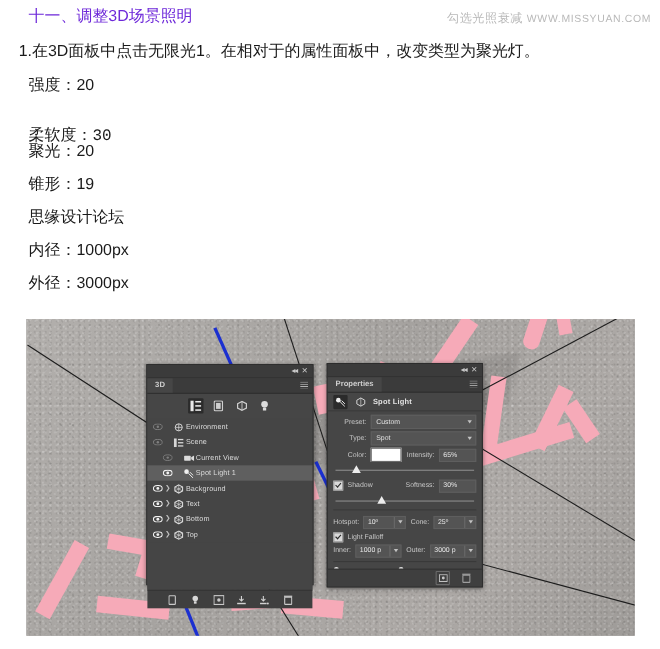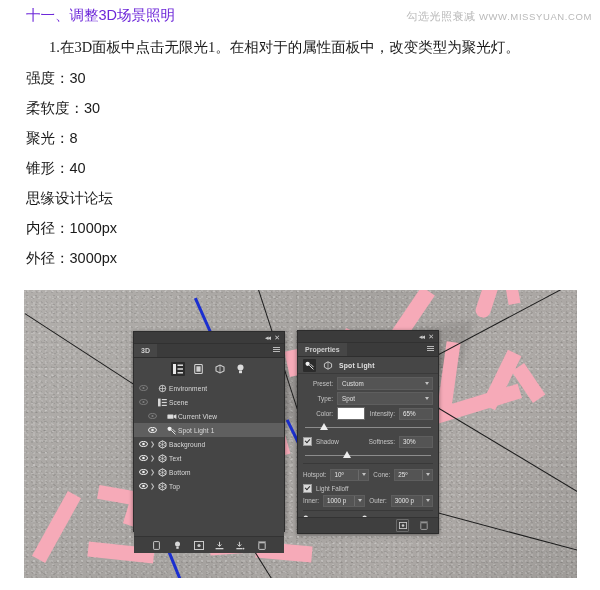--- a/index.html
+++ b/index.html
@@ -17,21 +17,21 @@
   .wm{
     position:absolute;right:8px;top:9px;
     font-size:11px;color:#b9b9b9;letter-spacing:.5px;white-space:nowrap;
   }
   .wm .wm-url{font-size:9.5px;letter-spacing:.6px;text-align:right;}
   .line{
     position:absolute;left:26px;
     font-size:14.5px;color:#1a1a1a;white-space:nowrap;line-height:1;
   }
   .line.heading{font-size:14.5px;color:#6d28d9;}
-  .line.indent{left:49px;font-family:Liberation Serif, serif;}
+  .line.indent{left:17px;}
 
   
   .shot{
     position:absolute;left:24px;top:290px;width:553px;height:288px;
     background:#a9a7a4;
     overflow:hidden;
   }
   .shot .tex{
     position:absolute;inset:0;
     background-color:#a9a6a3;
@@ -174,24 +174,24 @@
 
 <div class="article">
 
   <div class="wm">
     <span>勾选光照衰减</span>
     <span class="wm-url">WWW.MISSYUAN.COM</span>
   </div>
 
   <div class="line heading" style="top:8px;">十一、调整3D场景照明</div>
   <div class="line indent" style="top:40px;">1.在3D面板中点击无限光1。在相对于的属性面板中，改变类型为聚光灯。</div>
-  <div class="line" style="top:71px;">强度：30</div>
-  <div class="line" style="top:101px;">柔软度：30</div>
-  <div class="line" style="top:131px;">聚光：8</div>
-  <div class="line" style="top:161px;">锥形：40</div>
+  <div class="line" style="top:71px;">强度：20</div>
+  <div class="line" style="top:117px;font-family:Liberation Mono, monospace;">柔软度：30</div>
+  <div class="line" style="top:131px;">聚光：20</div>
+  <div class="line" style="top:161px;">锥形：19</div>
   <div class="line" style="top:191px;">思缘设计论坛</div>
   <div class="line" style="top:221px;">内径：1000px</div>
   <div class="line" style="top:251px;">外径：3000px</div>
 </div>
 
 <div class="shot">
   <div class="tex"></div>
 
   <div class="shadowpatch" style="left:300px;top:40px;width:140px;height:48px;transform:skewX(-22deg) rotate(-8deg);"></div>
   <div class="shadowpatch" style="left:235px;top:70px;width:180px;height:60px;transform:skewX(-26deg) rotate(-6deg);"></div>

